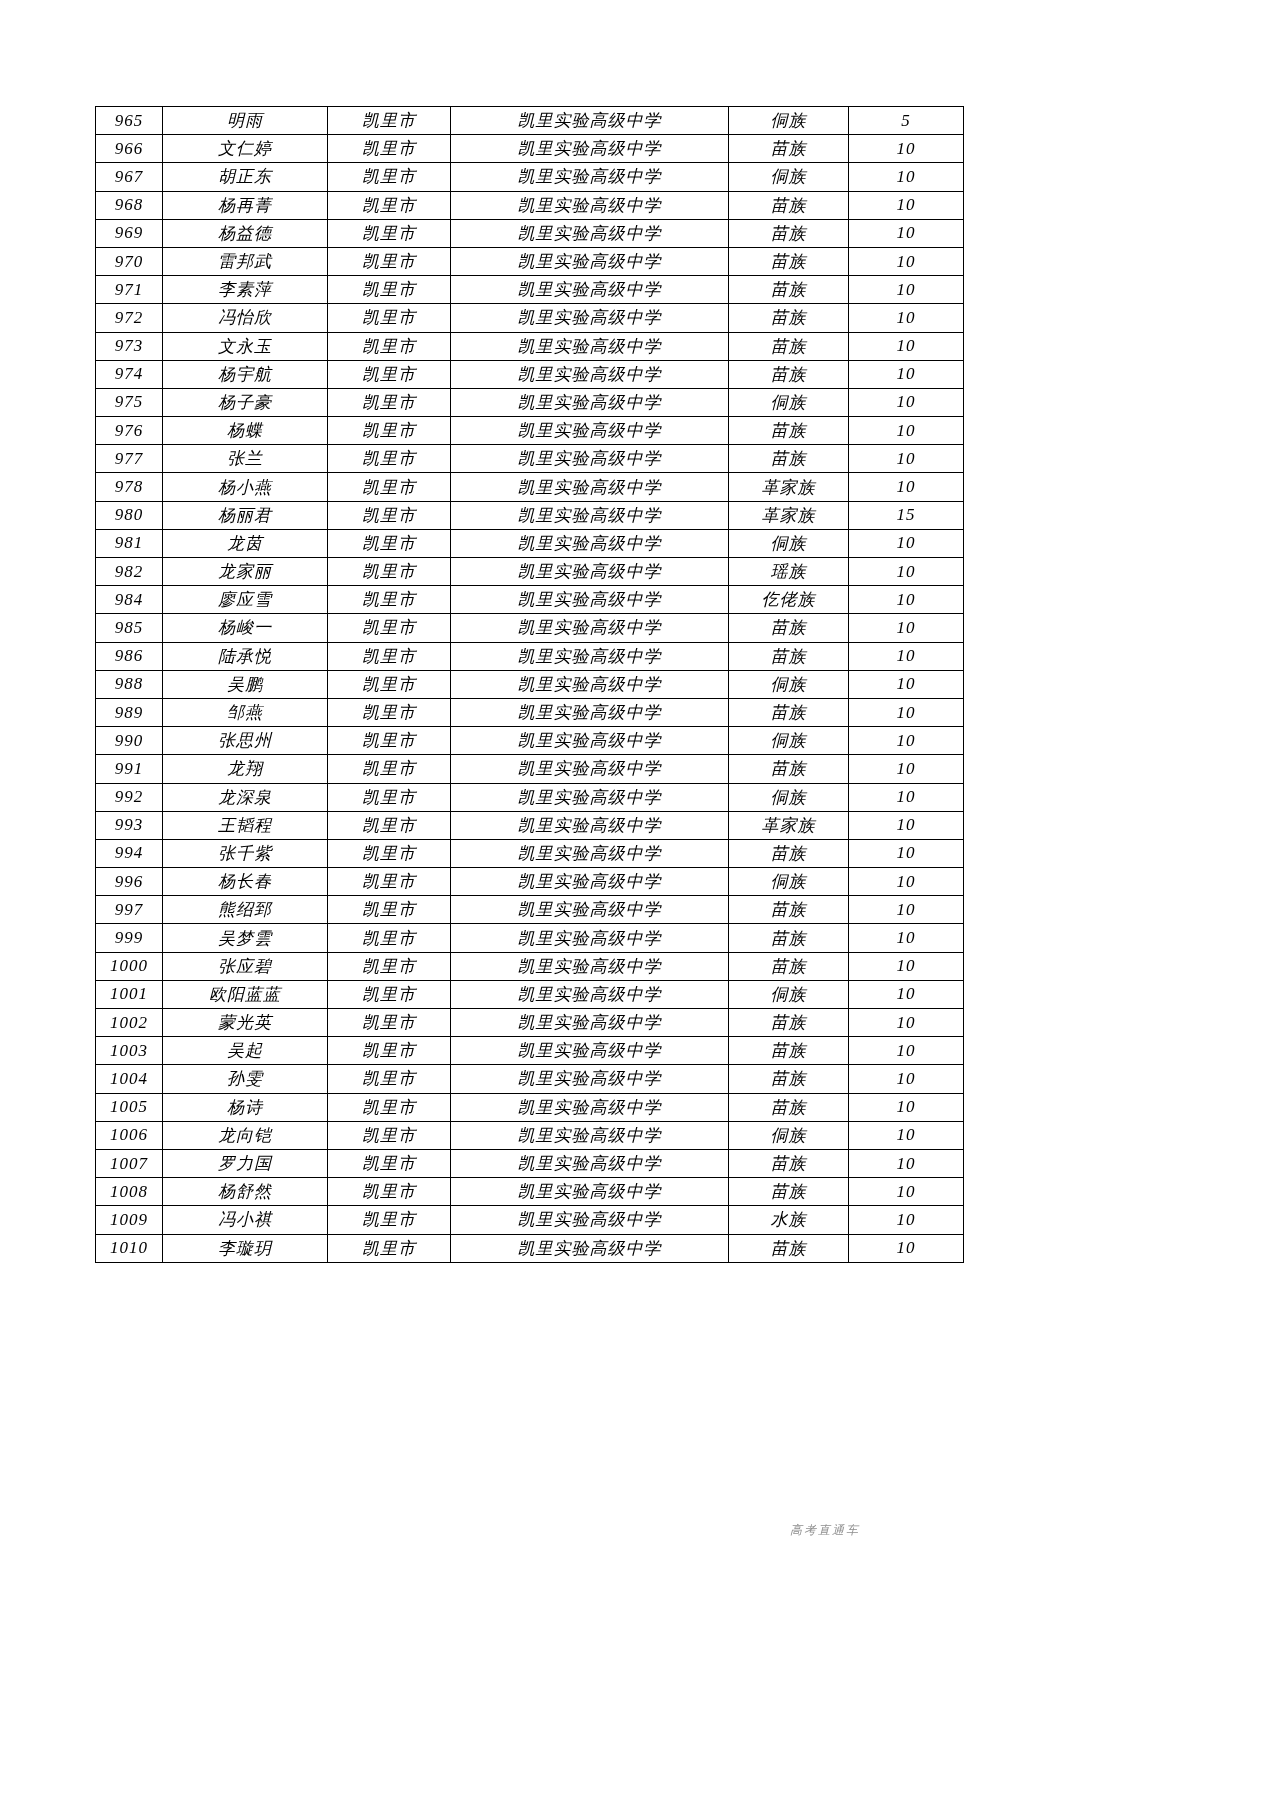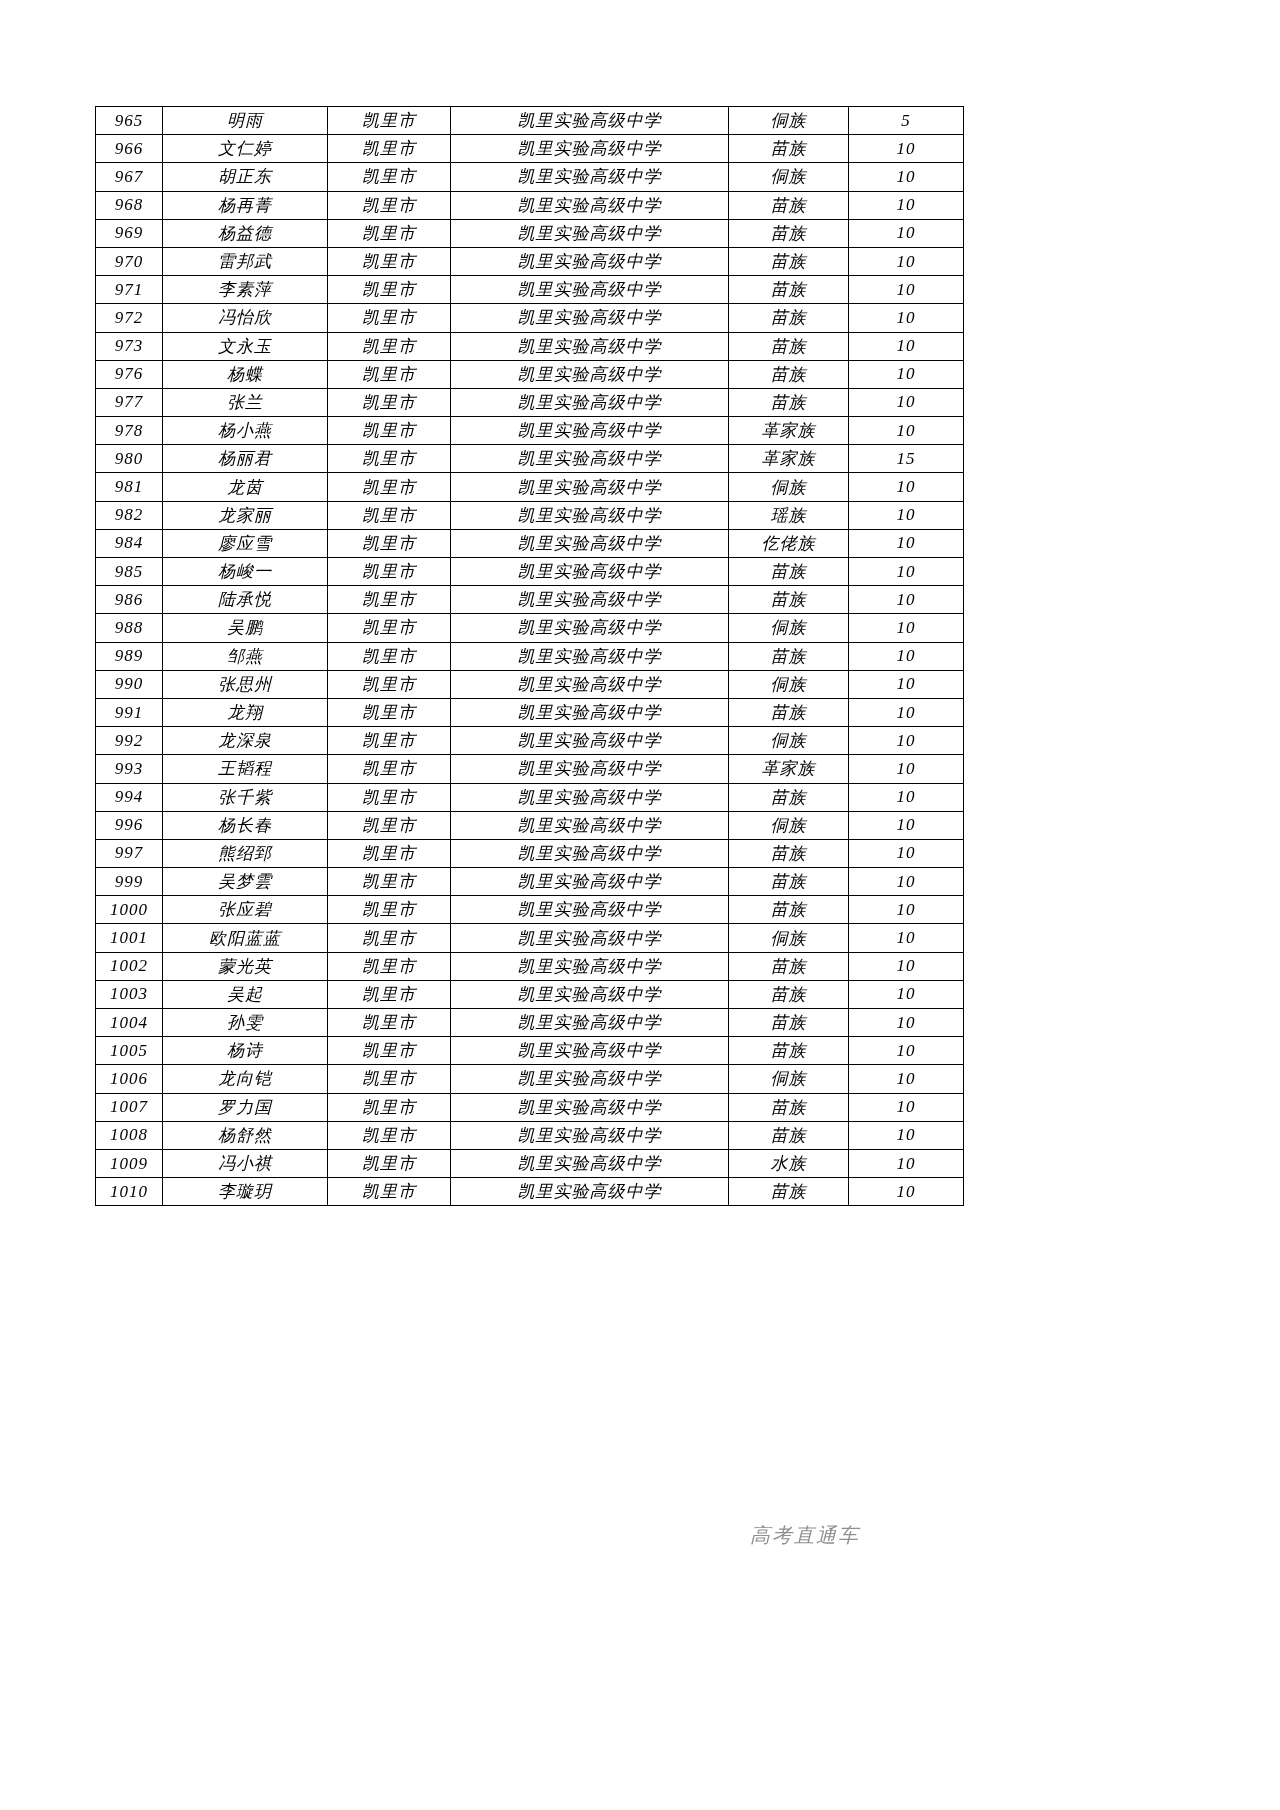--- a/index.html
+++ b/index.html
@@ -42,21 +42,21 @@
   col.c-no     { width: 67px; }
   col.c-name   { width: 165px; }
   col.c-city   { width: 123px; }
   col.c-school { width: 278px; }
   col.c-ethnic { width: 120px; }
   col.c-score  { width: 115px; }
   .watermark {
     position: absolute;
     right: 196px;
     top: 1518px;
-    font-size: 20px;
+    font-size: 12px;
     color: #8f8f8f;
     letter-spacing: 2px;
     font-family: "Liberation Serif", "DejaVu Serif", serif;
   }
 </style>
 </head>
 <body>
 
 <div class="page">
 
@@ -136,20 +136,36 @@
         </tr>
         <tr>
           <td>973</td>
           <td>文永玉</td>
           <td>凯里市</td>
           <td>凯里实验高级中学</td>
           <td>苗族</td>
           <td>10</td>
         </tr>
         <tr>
+          <td>974</td>
+          <td>杨宇航</td>
+          <td>凯里市</td>
+          <td>凯里实验高级中学</td>
+          <td>苗族</td>
+          <td>10</td>
+        </tr>
+        <tr>
+          <td>975</td>
+          <td>杨子豪</td>
+          <td>凯里市</td>
+          <td>凯里实验高级中学</td>
+          <td>侗族</td>
+          <td>10</td>
+        </tr>
+        <tr>
           <td>976</td>
           <td>杨蝶</td>
           <td>凯里市</td>
           <td>凯里实验高级中学</td>
           <td>苗族</td>
           <td>10</td>
         </tr>
         <tr>
           <td>977</td>
           <td>张兰</td>

